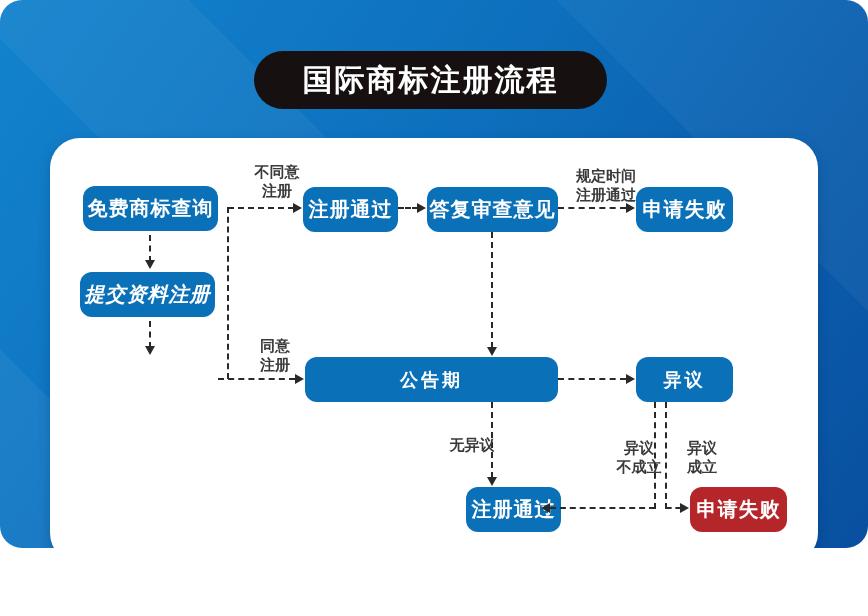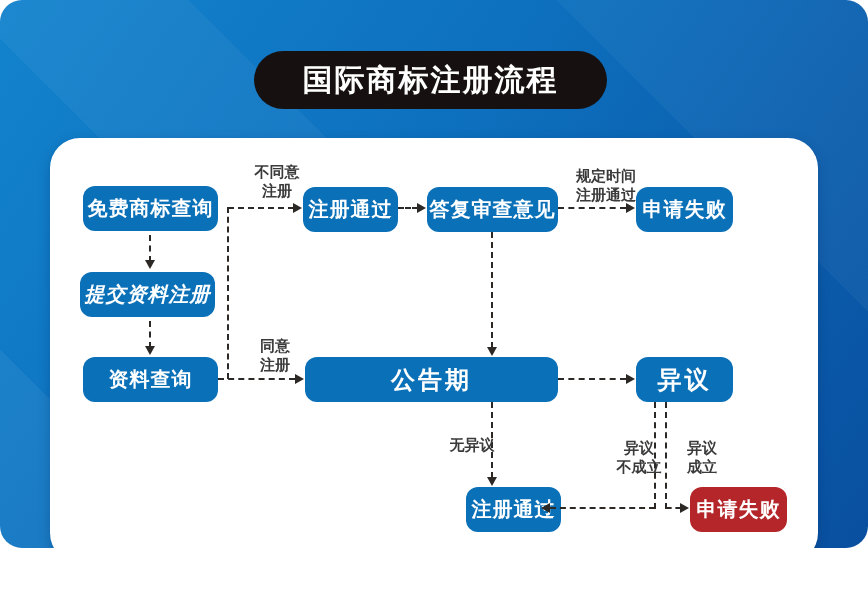--- a/index.html
+++ b/index.html
@@ -36,21 +36,21 @@
     position:absolute;left:50px;top:138px;width:768px;height:425px;
     background:var(--card-bg);border-radius:30px;
     box-shadow:0 4px 12px rgba(2,40,88,0.28);
   }
   .node{
     position:absolute;height:45px;border-radius:12px;
     background:var(--box-blue);color:#ffffff;
     display:flex;align-items:center;justify-content:center;
     font-weight:bold;font-size:20px;letter-spacing:1px;white-space:nowrap;
   }
-  .node.big{font-size:24px;letter-spacing:3px;}
+  .node.big{font-size:18px;letter-spacing:3px;}
   .node.red{background:var(--box-red);}
   .hline{position:absolute;height:0;border-top:2.5px dashed var(--line);}
   .vline{position:absolute;width:0;border-left:2.5px dashed var(--line);}
   .arr{position:absolute;width:0;height:0;}
   .arr.down{border-left:5px solid transparent;border-right:5px solid transparent;border-top:9px solid var(--line);}
   .arr.right{border-top:5px solid transparent;border-bottom:5px solid transparent;border-left:9px solid var(--line);}
   .arr.left{border-top:5px solid transparent;border-bottom:5px solid transparent;border-right:9px solid var(--line);}
   .edge-label{
     position:absolute;color:var(--label);font-size:15px;font-weight:600;
     line-height:19px;text-align:center;white-space:pre-line;margin-left:12px;
@@ -62,21 +62,20 @@
 <div class="screen">
 
   <div class="banner">
     <span class="title">国际商标注册流程</span>
   </div>
 
   <div class="card">
 
     <div class="node" style="left:33px;top:48px;width:135px;font-family:Liberation Serif, serif;">免费商标查询</div>
     <div class="node" style="left:30px;top:134px;width:135px;font-style:italic;">提交资料注册</div>
-    <div class="node" style="left:33px;top:219px;width:135px;">资料查询</div>
     <div class="node" style="left:253px;top:49px;width:95px;">注册通过</div>
     <div class="node" style="left:377px;top:49px;width:131px;">答复审查意见</div>
     <div class="node" style="left:586px;top:49px;width:97px;">申请失败</div>
     <div class="node big" style="left:255px;top:219px;width:253px;">公告期</div>
     <div class="node big" style="left:586px;top:219px;width:97px;">异议</div>
     <div class="node" style="left:416px;top:349px;width:95px;text-align:center;">注册通过</div>
     <div class="node red" style="left:640px;top:349px;width:97px;">申请失败</div>
 
     <div class="vline" style="left:99px;top:97px;height:27px;"></div>
     <div class="arr down" style="left:95px;top:122px;"></div>

